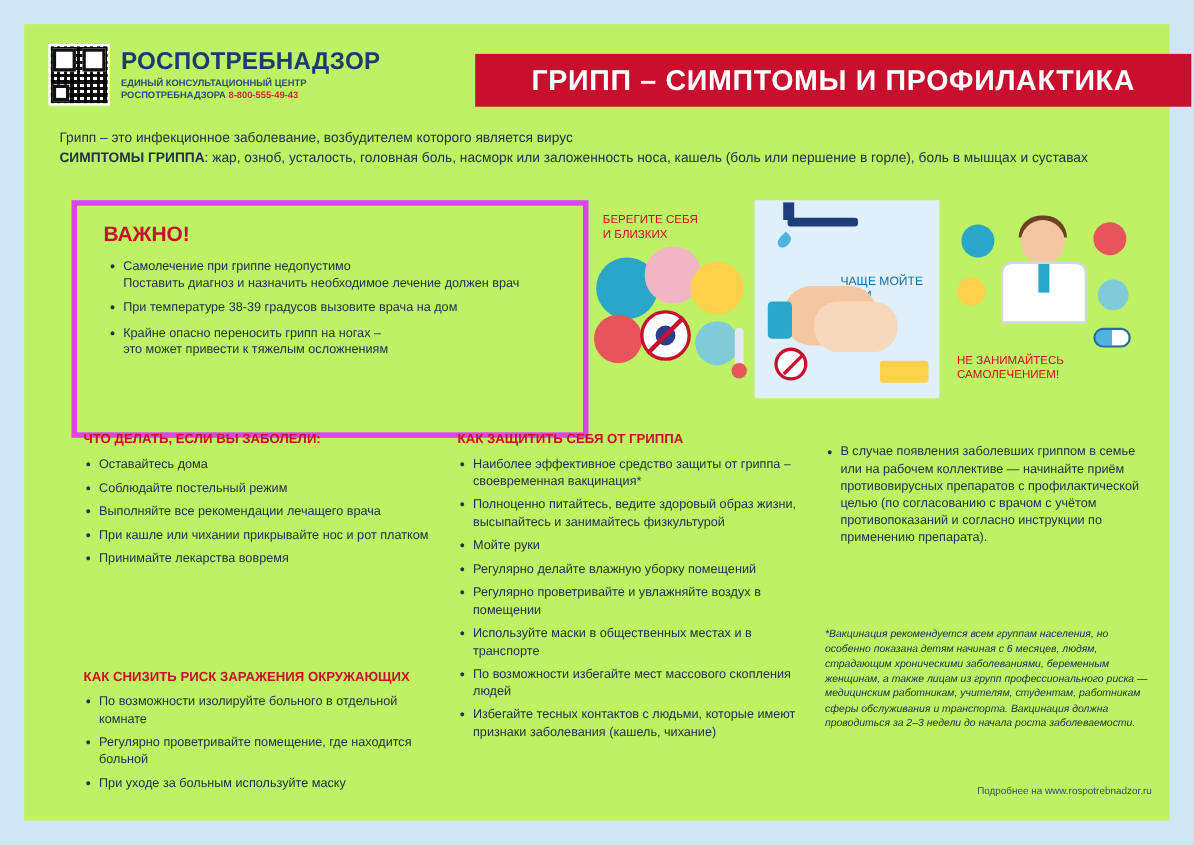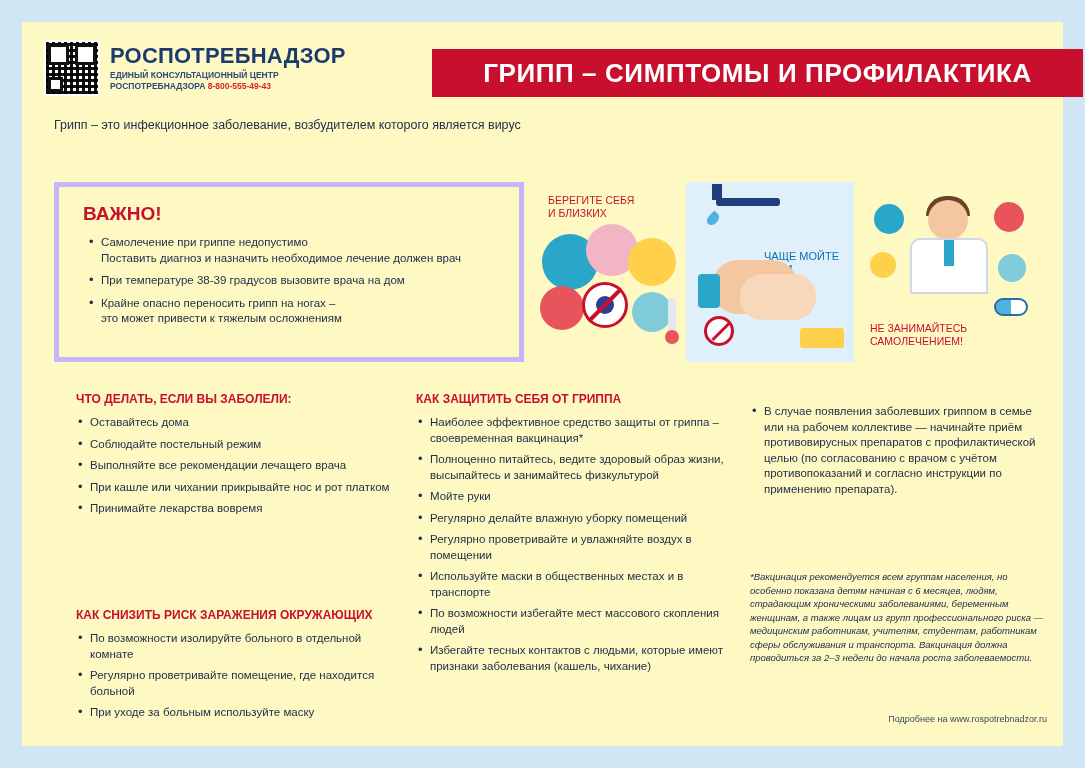--- a/index.html
+++ b/index.html
@@ -12,21 +12,21 @@
     background: #cfe7f5;
     font-family: "Liberation Sans", sans-serif;
     overflow: hidden;
   }
   .poster {
     position: absolute;
     left: 22px;
     top: 22px;
     width: 1041px;
     height: 724px;
-    background: #fef9c3;
+    background: #bef264;
   }
 
   
   .header {
     position: absolute;
     left: 0; top: 0;
     width: 1041px;
     height: 82px;
   }
   .qr {
@@ -110,25 +110,25 @@
     width: 985px;
     font-size: 12.5px;
     color: #22304a;
     line-height: 18px;
   }
   .intro .strong { font-weight: bold; }
 
   
   .important {
     position: absolute;
-    left: 32px;
+    left: 43px;
     top: 160px;
     width: 470px;
-    height: 180px;
-    border: 5px solid #c4b5fd;
+    height: 216px;
+    border: 5px solid #d946ef;
     box-sizing: border-box;
   }
   .important h2 {
     margin: 16px 0 10px 24px;
     font-size: 19px;
     color: #c8102e;
     font-weight: bold;
   }
   .important ul {
     margin: 0;
@@ -408,20 +408,23 @@
         </div>
       </div>
     </div>
     <div class="title-bar">
       <span>ГРИПП – СИМПТОМЫ И ПРОФИЛАКТИКА</span>
     </div>
   </div>
 
   <div class="intro">
     <div>Грипп – это инфекционное заболевание, возбудителем которого является вирус</div>
+    <div>
+      <span class="strong">СИМПТОМЫ ГРИППА</span><span>: жар, озноб, усталость, головная боль, насморк  или заложенность носа, кашель (боль или першение в горле), боль в мышцах и суставах</span>
+    </div>
   </div>
 
   <div class="important">
     <h2>ВАЖНО!</h2>
     <ul>
       <li style="white-space:pre-line">Самолечение при гриппе недопустимо
 Поставить диагноз и назначить необходимое лечение должен врач</li>
       <li style="white-space:pre-line">При температуре 38-39 градусов вызовите врача на дом</li>
       <li style="white-space:pre-line">Крайне опасно переносить грипп на ногах –
 это может привести к тяжелым осложнениям</li>

